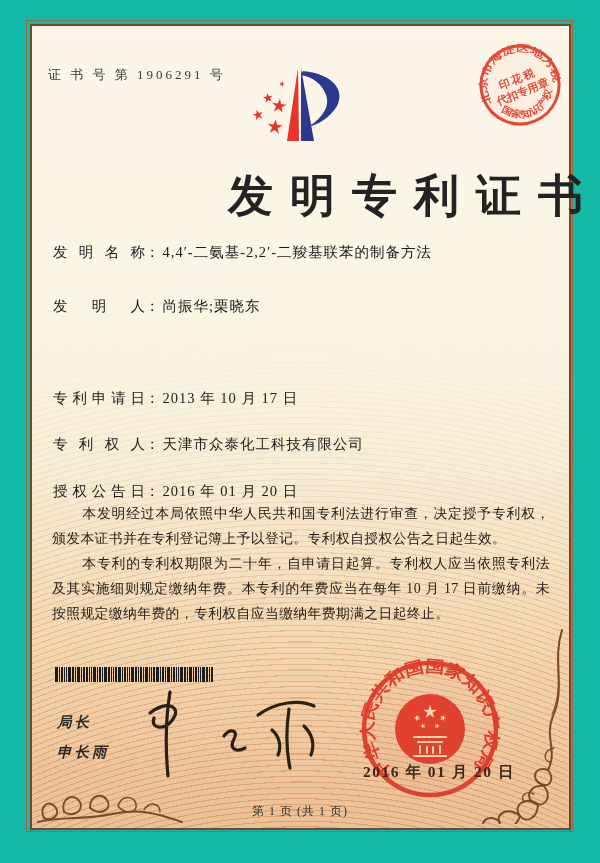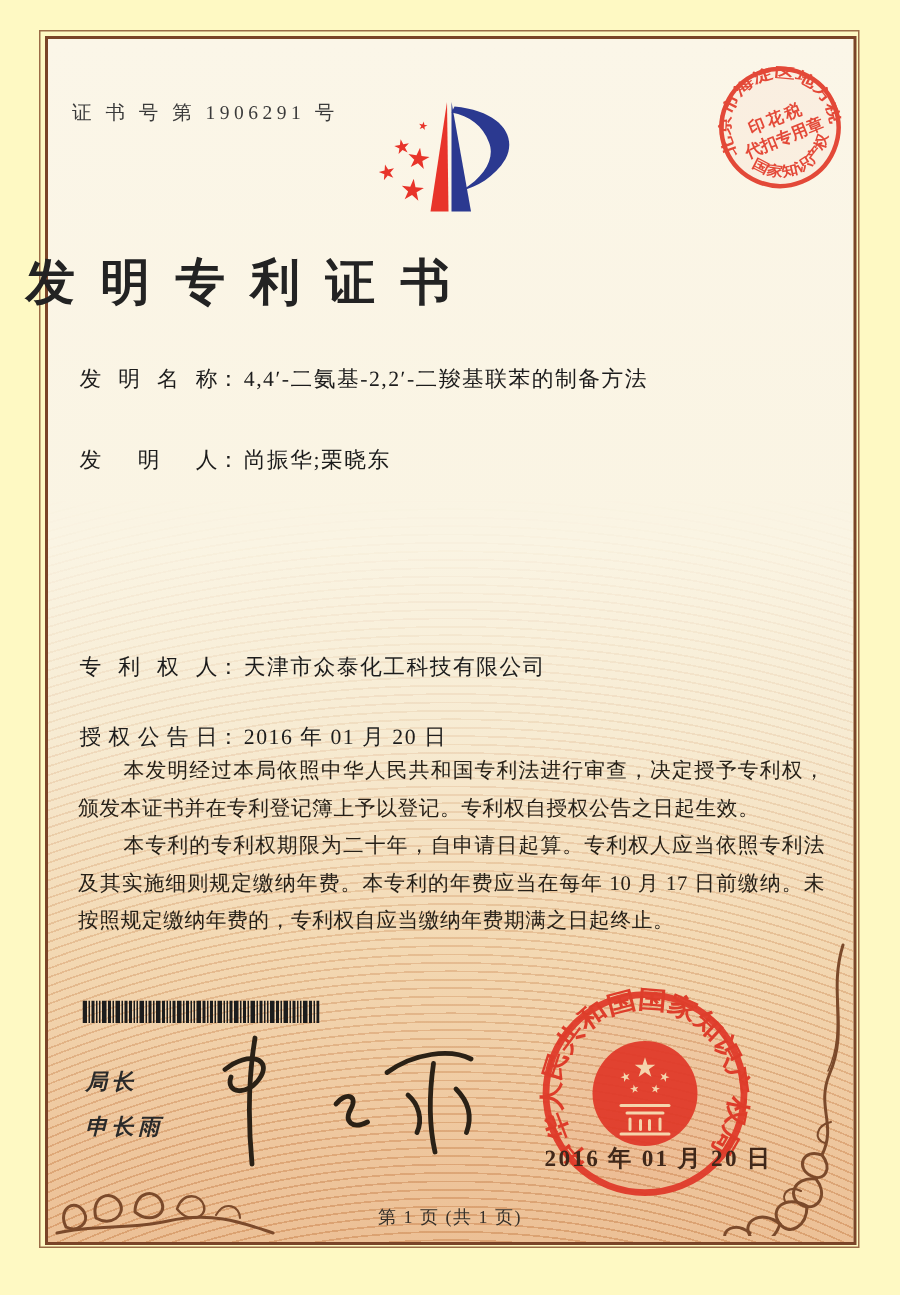--- a/index.html
+++ b/index.html
@@ -1,18 +1,18 @@
 <!DOCTYPE html>
 <html><head>
 <meta charset="utf-8">
 <style>
   html,body{margin:0;padding:0;background:#e8e2d2;}
   .page{
     position:relative;width:600px;height:863px;margin:0 auto;
-    background:#fef9c3;overflow:hidden;
+    background:#14b8a6;overflow:hidden;
     font-family:"Liberation Serif","DejaVu Serif",serif;color:#222;
   }
   .frame-outer{
     position:absolute;left:26px;top:20px;width:545px;height:810px;
     border:1px solid #9a6b46;
   }
   .frame-inner{
     position:absolute;left:30px;top:24px;width:537px;height:802px;
     border:2px solid #7a4428;
     background:linear-gradient(180deg,#fbf6e8 0%,#faf4e3 42%,#f7ebd2 58%,#f3d8b2 76%,#eec69d 92%,#ecc096 100%);
@@ -25,22 +25,22 @@
     -webkit-mask-image:linear-gradient(180deg,transparent 38%,rgba(0,0,0,.25) 55%,rgba(0,0,0,.7) 78%,#000 100%);
     mask-image:linear-gradient(180deg,transparent 38%,rgba(0,0,0,.25) 55%,rgba(0,0,0,.7) 78%,#000 100%);
   }
   .cert-no{
     position:absolute;left:48px;top:66px;font-size:13px;color:#3a3a3a;
     letter-spacing:3px;
   }
   .logo{position:absolute;left:250px;top:58px;width:115px;height:100px;}
   .stamp-tr{position:absolute;left:476px;top:41px;width:88px;height:88px;opacity:.92;}
   .title{
-    position:absolute;left:0;right:0;top:166px;text-align:left;
-    font-size:33px;font-weight:700;color:#232323;
+    position:absolute;left:0;right:0;top:166px;text-align:right;
+    font-size:45px;font-weight:700;color:#232323;
     letter-spacing:17px;text-indent:17px;
   }
   .field-row{position:absolute;left:53px;width:500px;font-size:14.5px;color:#1c1c1c;white-space:nowrap;}
   .f1{top:243px}.f2{top:297px}.f3{top:342px}.f4{top:389px}.f5{top:435px}.f6{top:482px}
   .field-label{
     display:inline-block;width:92px;vertical-align:top;
     text-align:justify;text-align-last:justify;letter-spacing:0;
   }
   .field-colon{display:inline-block;vertical-align:top;}
   .field-value{display:inline-block;vertical-align:top;letter-spacing:1px;padding-left:3px;}
@@ -141,20 +141,23 @@
     </g>
   </svg>
 
   <div class="title">发明专利证书</div>
 
   <div class="field-row f1">
     <span class="field-label">发明名称</span><span class="field-colon">：</span><span class="field-value">4,4′-二氨基-2,2′-二羧基联苯的制备方法</span>
   </div>
   <div class="field-row f2">
     <span class="field-label">发明人</span><span class="field-colon">：</span><span class="field-value">尚振华;栗晓东</span>
+  </div>
+  <div class="field-row f4">
+    <span class="field-label">专利申请日</span><span class="field-colon">：</span><span class="field-value">2013 年 10 月 17 日</span>
   </div>
   <div class="field-row f5">
     <span class="field-label">专利权人</span><span class="field-colon">：</span><span class="field-value">天津市众泰化工科技有限公司</span>
   </div>
   <div class="field-row f6">
     <span class="field-label">授权公告日</span><span class="field-colon">：</span><span class="field-value">2016 年 01 月 20 日</span>
   </div>
 
   <div class="body-text">
     <p>本发明经过本局依照中华人民共和国专利法进行审查，决定授予专利权，颁发本证书并在专利登记簿上予以登记。专利权自授权公告之日起生效。</p>

